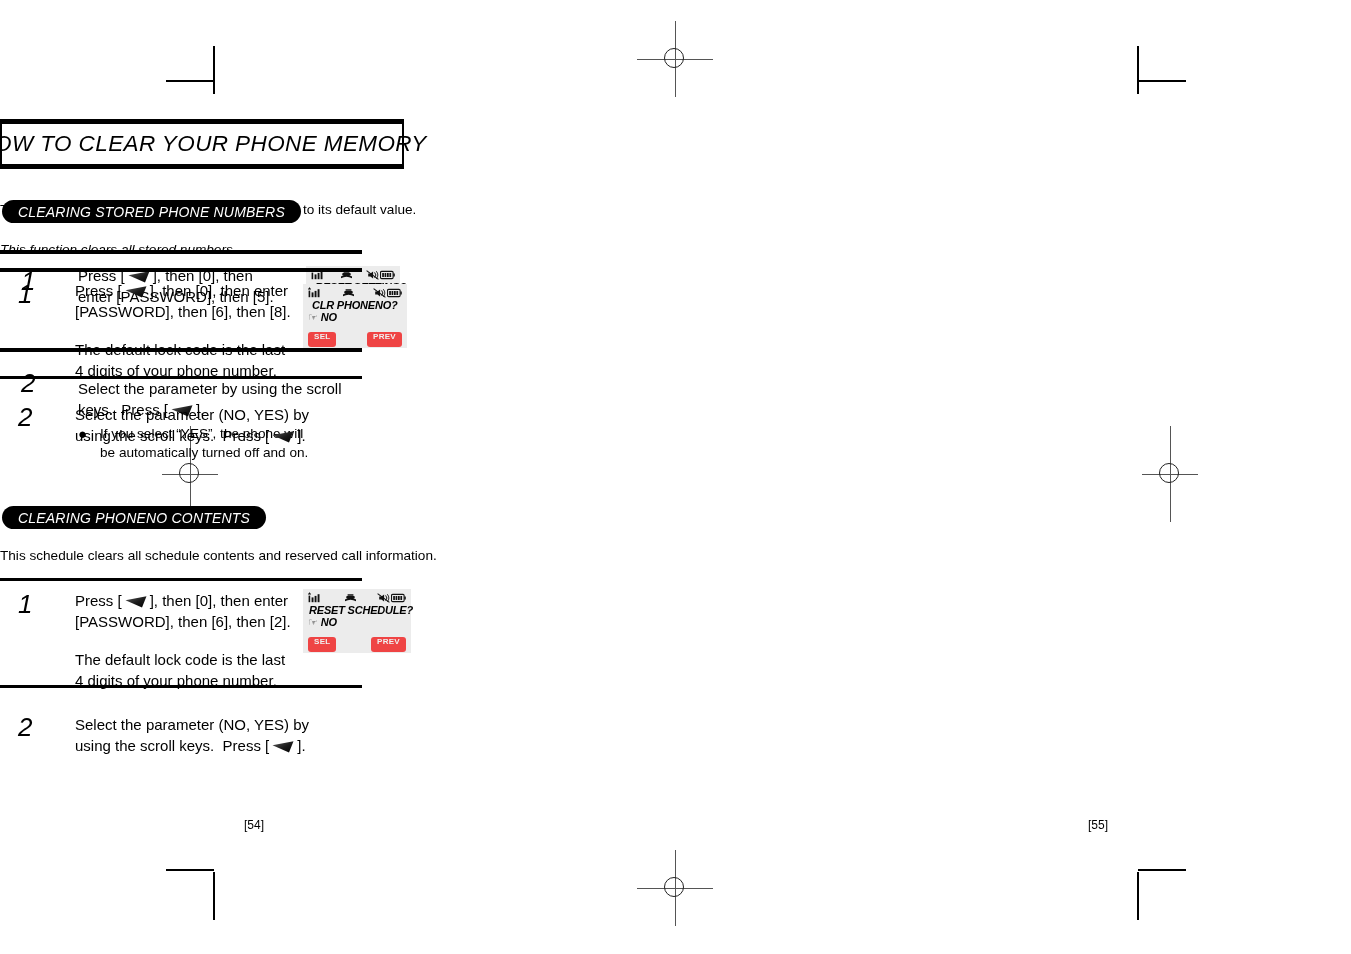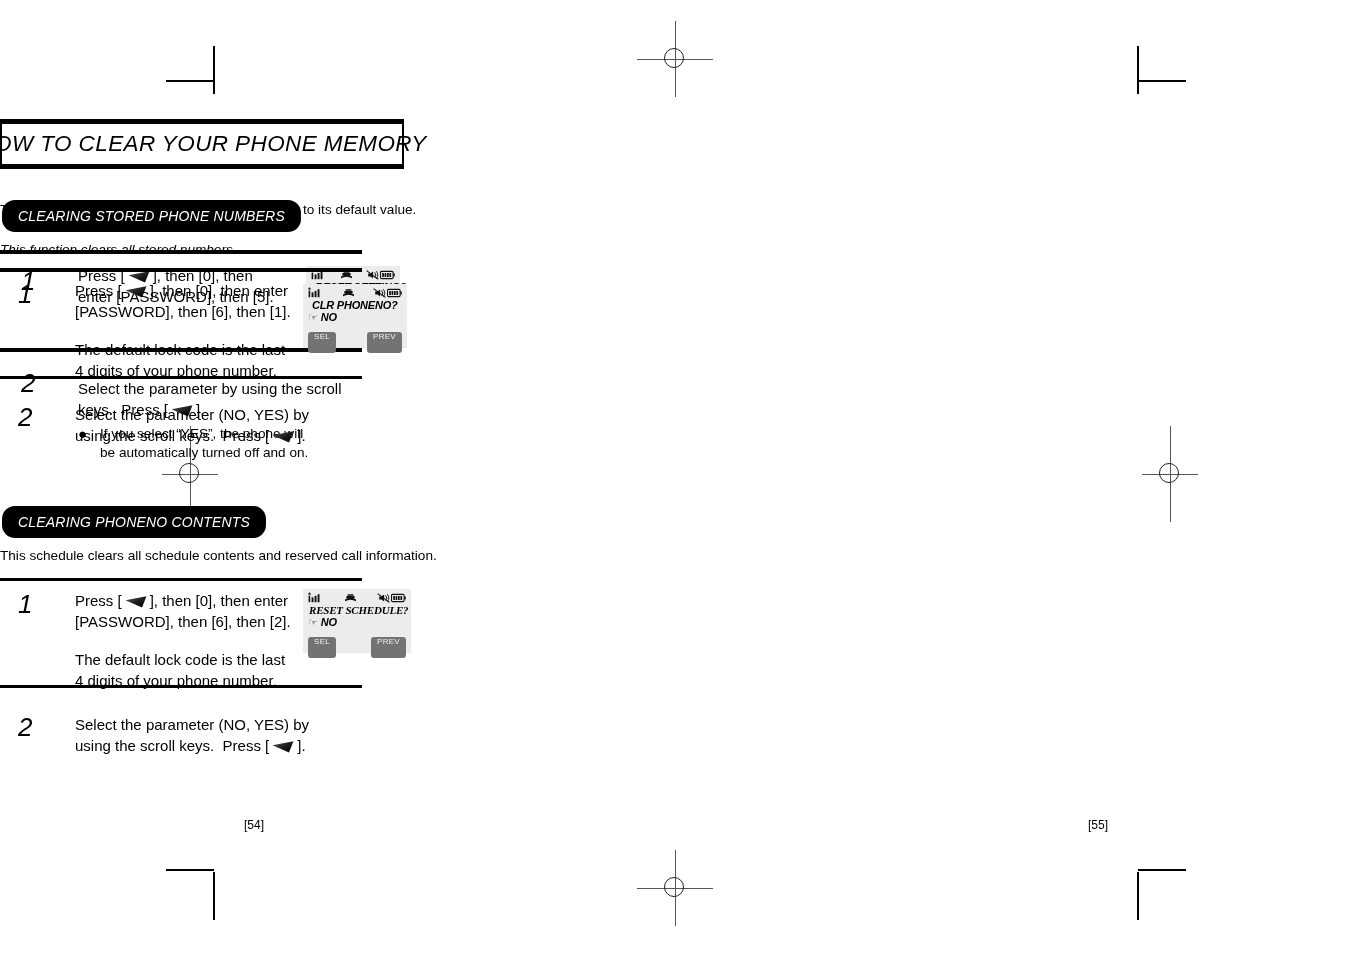--- a/index.html
+++ b/index.html
@@ -80,21 +80,21 @@
     line-height: 1.38;
     white-space: nowrap;
   }
 
   
   .pill {
     position: absolute;
     background: #000;
     color: #fff;
     border-radius: 13px;
-    height: 32px;
+    height: 23px;
     display: inline-flex;
     align-items: center;
     padding: 0 16px;
     font-style: italic;
     font-size: 14px;
     letter-spacing: 0.2px;
     white-space: nowrap;
   }
 
   
@@ -184,27 +184,27 @@
     font-style: normal;
     color: #444;
     line-height: 1;
   }
   .lcd-softkeys {
     display: flex;
     justify-content: space-between;
     margin-top: 8px;
   }
   .softkey {
-    background: #737373;
+    background: #ef4444;
     color: #f0f0f0;
     font-size: 8px;
-    font-weight: normal;
+    font-weight: bold;
     letter-spacing: 0.3px;
     border-radius: 3px;
-    padding: 1px 6px 12px 6px;
+    padding: 1px 6px 6px 6px;
     line-height: 1.1;
   }
 
   
   .folio {
     position: absolute;
     font-size: 12px;
   }
 </style>
 </head>
@@ -345,21 +345,21 @@
 
   <div class="body-text" style="left:0px; top:241px;font-style:italic;">This function clears all stored numbers.</div>
 
   <div class="rule" style="left:0px; top:268px; width:362px; height:4px;"></div>
 
   <div class="step-num" style="left:18px; top:281px;">1</div>
   <div class="step-body" style="left:75px; top:280px;">
     <p>Press [<span class="navkey"><svg width="24" height="14" viewBox="0 0 24 14">
             <path d="M1.5 5.2 L22.5 1.2 L18 12.6 Z" fill="url(#wg1)"></path>
           </svg></span>], then [0], then enter</p>
-    <p>[PASSWORD], then [6], then [1].</p>
+    <p>[PASSWORD], then [6], then [8].</p>
     <p class="gap">The default lock code is the last</p>
     <p>4 digits of your phone number.</p>
   </div>
 
   <div class="lcd" style="left:303px; top:284px; width:104px; height:64px;">
     <div class="lcd-status">
       <span>
         <svg width="15" height="11" viewBox="0 0 15 11">
             <path d="M0 2 L3 2 M1.5 2 L1.5 0.5" stroke="#111" stroke-width="1" fill="none"></path>
             <rect x="0.6" y="3.6" width="1.6" height="6.6" fill="#111"></rect>
@@ -465,21 +465,21 @@
         <svg width="15" height="10" viewBox="0 0 15 10">
             <rect x="0.5" y="1.4" width="12.6" height="7.2" rx="1.1" fill="none" stroke="#111" stroke-width="1.1"></rect>
             <rect x="13.3" y="3.5" width="1.5" height="3" fill="#111"></rect>
             <rect x="2.2" y="3.0" width="1.7" height="4" fill="#111"></rect>
             <rect x="4.6" y="3.0" width="1.7" height="4" fill="#111"></rect>
             <rect x="7.0" y="3.0" width="1.7" height="4" fill="#111"></rect>
             <rect x="9.4" y="3.0" width="1.7" height="4" fill="#111"></rect>
           </svg>
       </span>
     </div>
-    <div class="lcd-line1" style="padding-left:1px;font-family:Liberation Serif, serif;">RESET SCHEDULE?</div>
+    <div class="lcd-line1" style="padding-left:1px;">RESET SCHEDULE?</div>
     <div class="lcd-line2">
       <span class="hand">☞</span>
       <span>NO</span>
     </div>
     <div class="lcd-softkeys">
       <span class="softkey">SEL</span>
       <span class="softkey">PREV</span>
     </div>
   </div>
 

